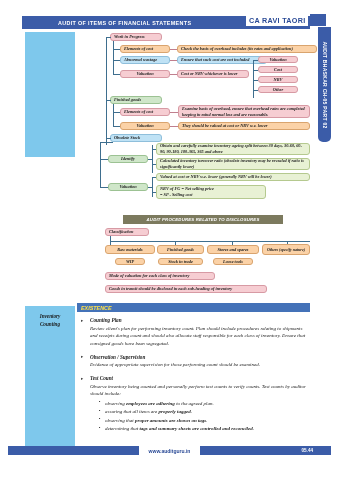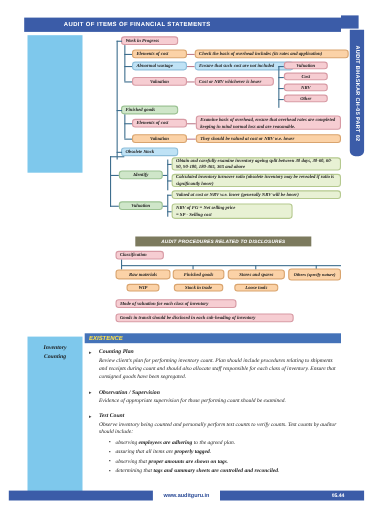--- a/index.html
+++ b/index.html
@@ -185,20 +185,21 @@
 </style>
 </head>
 <body>
 
 <div class="page">
 
   <div class="header-bar">
     <div class="header-title">AUDIT OF ITEMS OF FINANCIAL STATEMENTS</div>
   </div>
   <div class="header-tab"></div>
+  <div class="header-brand">CA RAVI TAORI</div>
 
   <div class="side-tab">
     <span>AUDIT BHASKAR CH-05 PART 02</span>
   </div>
 
   <div class="left-blue-top"></div>
   <div class="left-blue-bottom"></div>
   <div class="sidelabel" id="side-label">
       <div>Inventory</div>
       <div>Counting</div>

